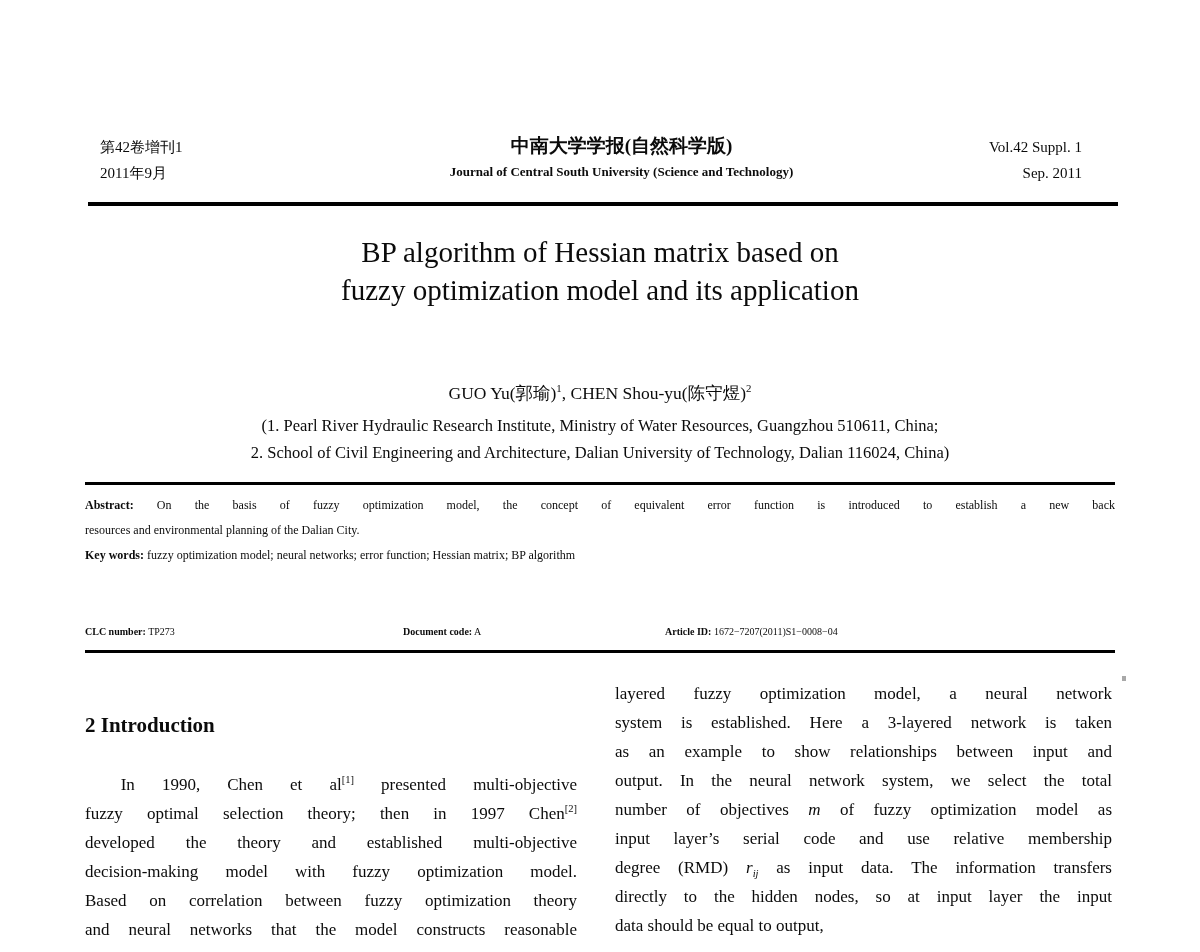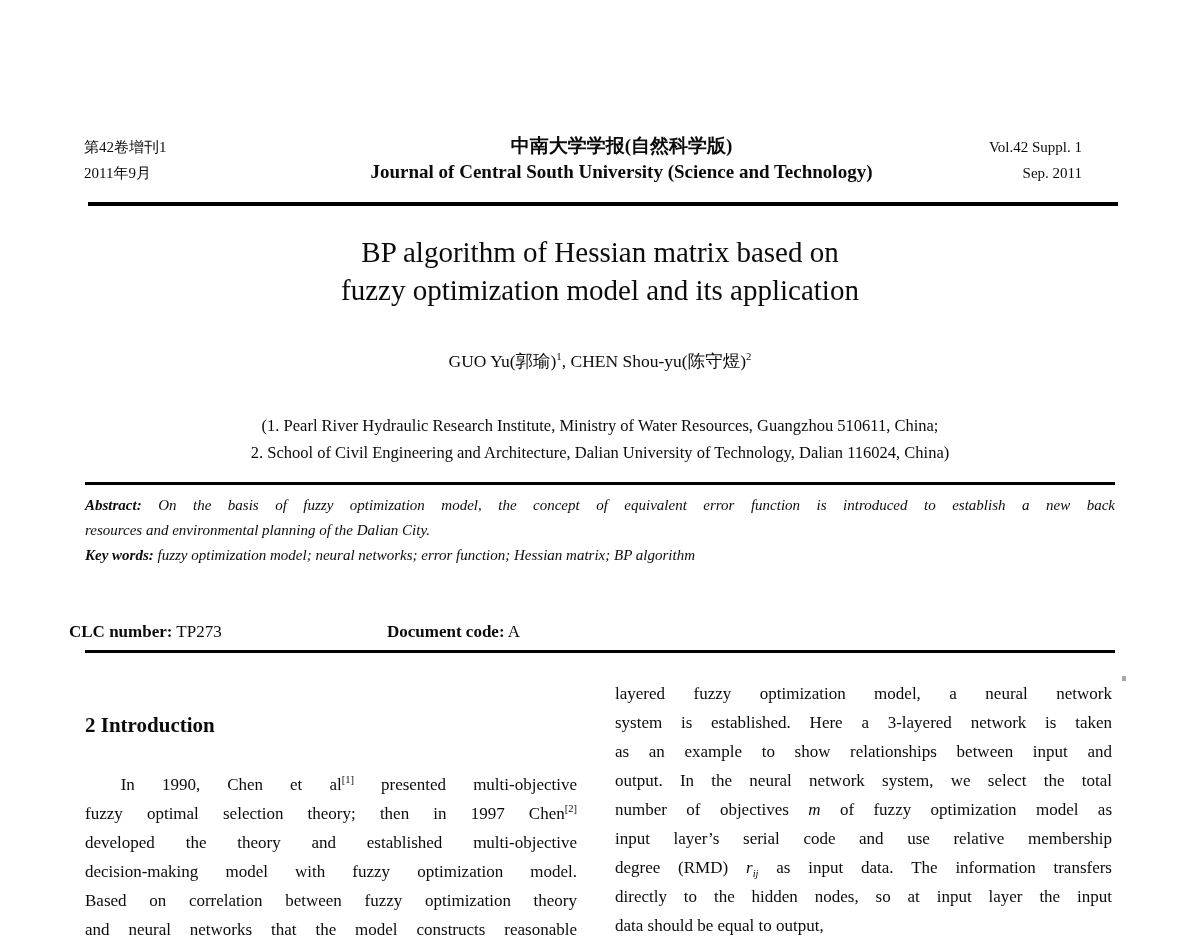--- a/index.html
+++ b/index.html
@@ -14,41 +14,41 @@
   .b { font-weight:bold; }
   .sup { vertical-align:super; font-size:0.62em; line-height:0; }
   .it { font-style:italic; }
   .subit { vertical-align:sub; font-size:0.62em; font-style:italic; line-height:0; }
 
   .tline { text-align:justify; text-align-last:justify; }
   .tline.ind { text-indent:2.1em; }
   .tline.lastl { text-align-last:left; }
 
   
-  .hdr-left { position:absolute; left:84px; top:134px; font-size:15px; line-height:26px; }
+  .hdr-left { position:absolute; left:100px; top:134px; font-size:15px; line-height:26px; }
   .hdr-center { position:absolute; left:0; width:100%; top:132px; text-align:center;padding-left:43px; }
   .hdr-center .cn { font-size:19px; font-weight:bold; line-height:27px; }
-  .hdr-center .en { font-size:19px; font-weight:bold; line-height:26px;font-family:Liberation Serif, serif; }
+  .hdr-center .en { font-size:13px; font-weight:bold; line-height:26px;font-family:Liberation Serif, serif; }
   .hdr-right { position:absolute; right:118px; top:134px; font-size:15px; line-height:26px; text-align:right; }
   .rule { position:absolute; background:#000; }
   .rule1 { left:88px; right:82px; top:202px; height:4px; }
   .rule2 { left:85px; right:85px; top:482px; height:3px; }
   .rule3 { left:85px; right:85px; top:650px; height:3px; }
 
   
   .paper-title { position:absolute; left:0; width:100%; top:233px; text-align:center;
                  font-size:29px; line-height:38px; }
   .authors { position:absolute; left:0; width:100%; top:349px; font-size:17.5px; }
-  .authors .tline { text-align:right; text-align-last:center; }
+  .authors .tline { text-align:right; text-align-last:center;margin-top:32px; }
   .affil { position:absolute; left:0; width:100%; top:412px; font-size:16.5px; line-height:27px; }
   .affil .tline { text-align:center; text-align-last:center; }
 
   
-  .abs { position:absolute; left:85px; width:1030px; top:493px; font-size:15px; line-height:25px;font-style:italic; }
-  .meta-row { position:absolute; left:69px; width:1030px; top:619px; font-size:17px;
+  .abs { position:absolute; left:85px; width:1030px; top:493px; font-size:12px; line-height:25px; }
+  .meta-row { position:absolute; left:85px; width:1030px; top:619px; font-size:10px;
               line-height:25px; display:flex; }
   .meta-row .cell1 { width:318px; }
   .meta-row .cell2 { width:262px; }
   .meta-row .cell3 { flex:1; }
 
   
   .col { font-size:17px; line-height:29px; }
   .col-left { position:absolute; left:85px; top:710px; width:492px; }
   .col-left .sect { font-size:21px; font-weight:bold; line-height:30px; }
   .col-left .para { margin-top:30px; }
@@ -88,20 +88,21 @@
 
 <div class="rule rule2"></div>
 <div class="abs">
     <div class="tline"><span class="b">Abstract: </span><span>On the basis of fuzzy optimization model, the concept of equivalent error function is introduced to establish a new back</span></div>
     <div class="tline lastl"><span>resources and environmental planning of the Dalian City.</span></div>
     <div class="tline lastl"><span class="b">Key words: </span><span>fuzzy optimization model; neural networks; error function; Hessian matrix; BP algorithm</span></div>
   </div>
 <div class="meta-row">
   <div class="cell1"><span class="b">CLC number:</span><span> TP273</span></div>
   <div class="cell2"><span class="b">Document code:</span><span> A</span></div>
+  <div class="cell3"><span class="b">Article ID:</span><span> 1672−7207(2011)S1−0008−04</span></div>
 </div>
 <div class="rule rule3"></div>
 
 <div class="col col-left">
   <div class="sect">2 Introduction</div>
   <div class="para">
       <div class="tline ind"><span>In 1990, Chen et al</span><span class="sup">[1]</span><span> presented multi-objective</span></div>
       <div class="tline"><span>fuzzy optimal selection theory; then in 1997 Chen</span><span class="sup">[2]</span></div>
       <div class="tline"><span>developed the theory and established multi-objective</span></div>
       <div class="tline"><span>decision-making model with fuzzy optimization model.</span></div>

